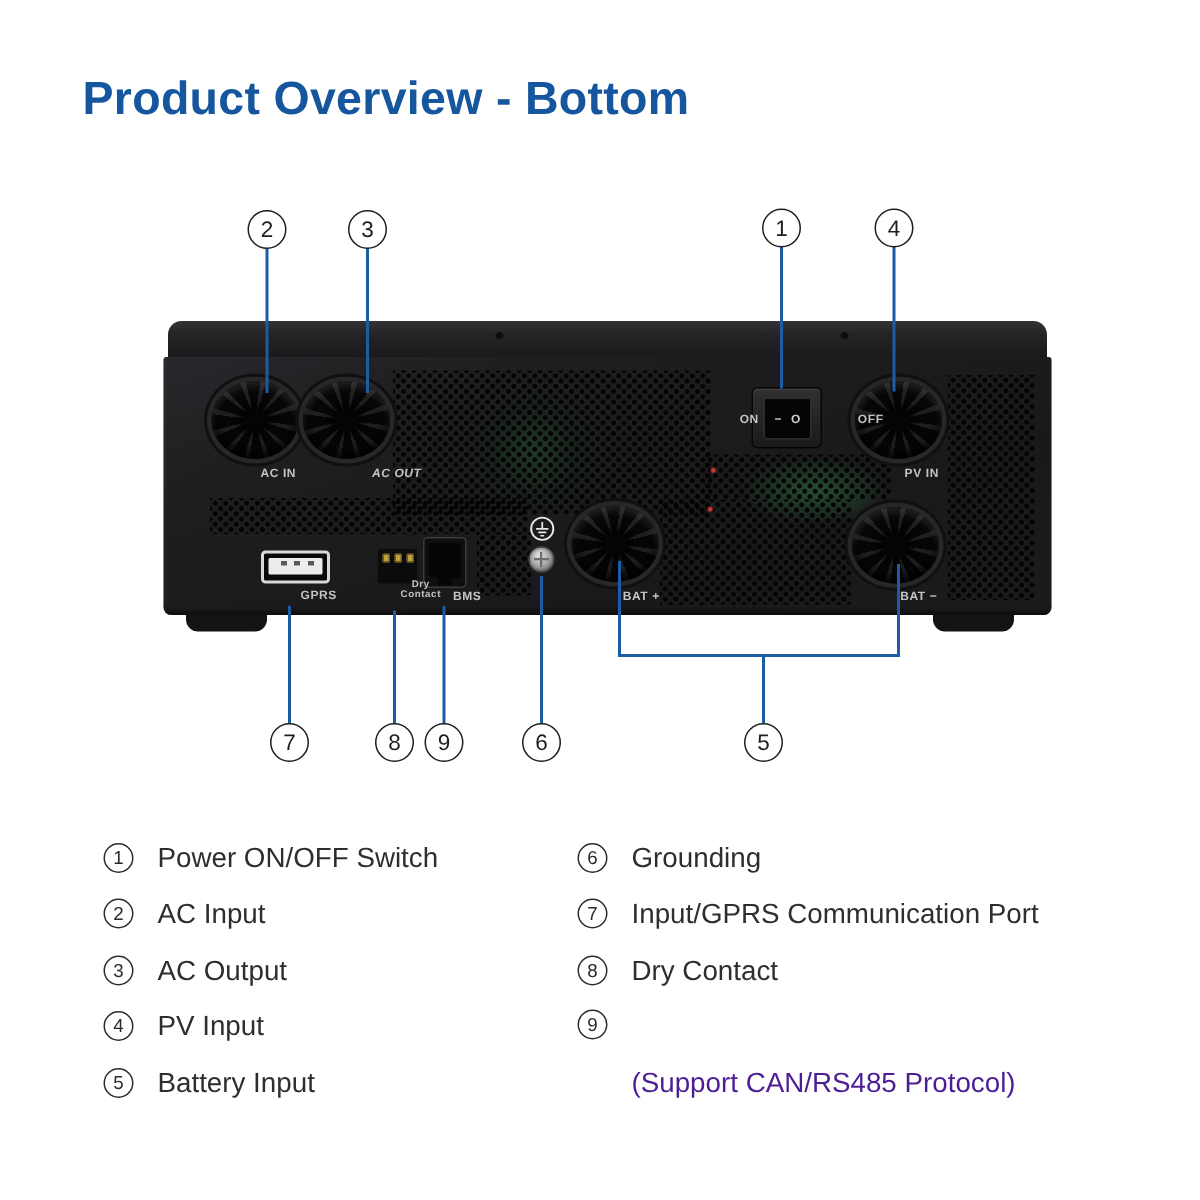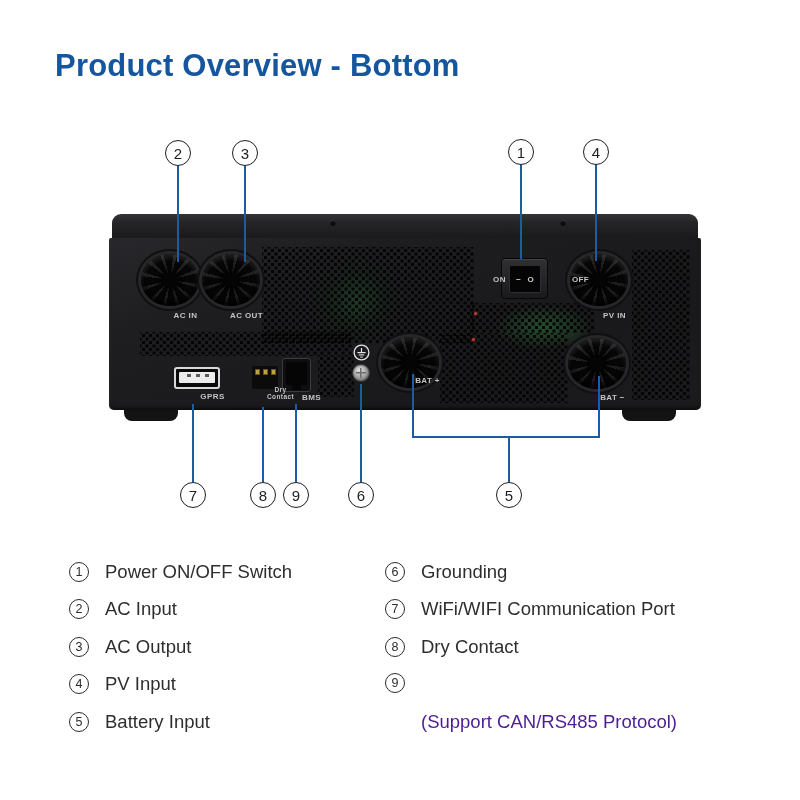--- a/index.html
+++ b/index.html
@@ -163,23 +163,23 @@
           <circle cx="8.5" cy="8.5" r="7.4" fill="none" stroke="#e6e6e6" stroke-width="1.3"></circle>
           <line x1="8.5" y1="4" x2="8.5" y2="8.6" stroke="#e6e6e6" stroke-width="1.2"></line>
           <line x1="4.4" y1="8.6" x2="12.6" y2="8.6" stroke="#e6e6e6" stroke-width="1.2"></line>
           <line x1="5.8" y1="10.9" x2="11.2" y2="10.9" stroke="#e6e6e6" stroke-width="1.1"></line>
           <line x1="7.2" y1="13.1" x2="9.8" y2="13.1" stroke="#e6e6e6" stroke-width="1.0"></line>
         </svg>
       </div>
       <div class="gnd-screw"></div>
 
       <div class="dlabel" style="left:61px;  top:73px;">AC IN</div>
-      <div class="dlabel" style="left:122px; top:73px;">AC OUT</div>
+      <div class="dlabel" style="left:140px; top:73px;font-style:italic;">AC OUT</div>
       <div class="dlabel" style="left:490px; top:73px;">PV IN</div>
-      <div class="dlabel" style="left:303px; top:138px;">BAT +</div>
+      <div class="dlabel" style="left:303px; top:155px;">BAT +</div>
       <div class="dlabel" style="left:488px; top:155px;">BAT −</div>
       <div class="dlabel" style="left:88px;  top:154px;">GPRS</div>
       <div class="dlabel dlabel-sm" style="left:156px; top:148px;">
         <div>Dry</div>
         <div>Contact</div>
       </div>
       <div class="dlabel" style="left:187px; top:155px;text-align:right;">BMS</div>
     </div>
   </div>
 
@@ -227,21 +227,21 @@
     <span class="lnum">5</span>
     <span class="llabel">Battery Input</span>
   </div>
 
   <div class="lrow" style="left:385px; top:561px;">
     <span class="lnum">6</span>
     <span class="llabel">Grounding</span>
   </div>
   <div class="lrow" style="left:385px; top:598px;">
     <span class="lnum">7</span>
-    <span class="llabel">WiFi/WIFI Communication Port</span>
+    <span class="llabel">Input/GPRS Communication Port</span>
   </div>
   <div class="lrow" style="left:385px; top:636px;">
     <span class="lnum">8</span>
     <span class="llabel">Dry Contact</span>
   </div>
   <div class="lrow" style="left:385px; top:673px;">
     <span class="lnum">9</span>
   </div>
   <div class="lcont" style="left:421px; top:711px;">(Support CAN/RS485 Protocol)</div>
 

